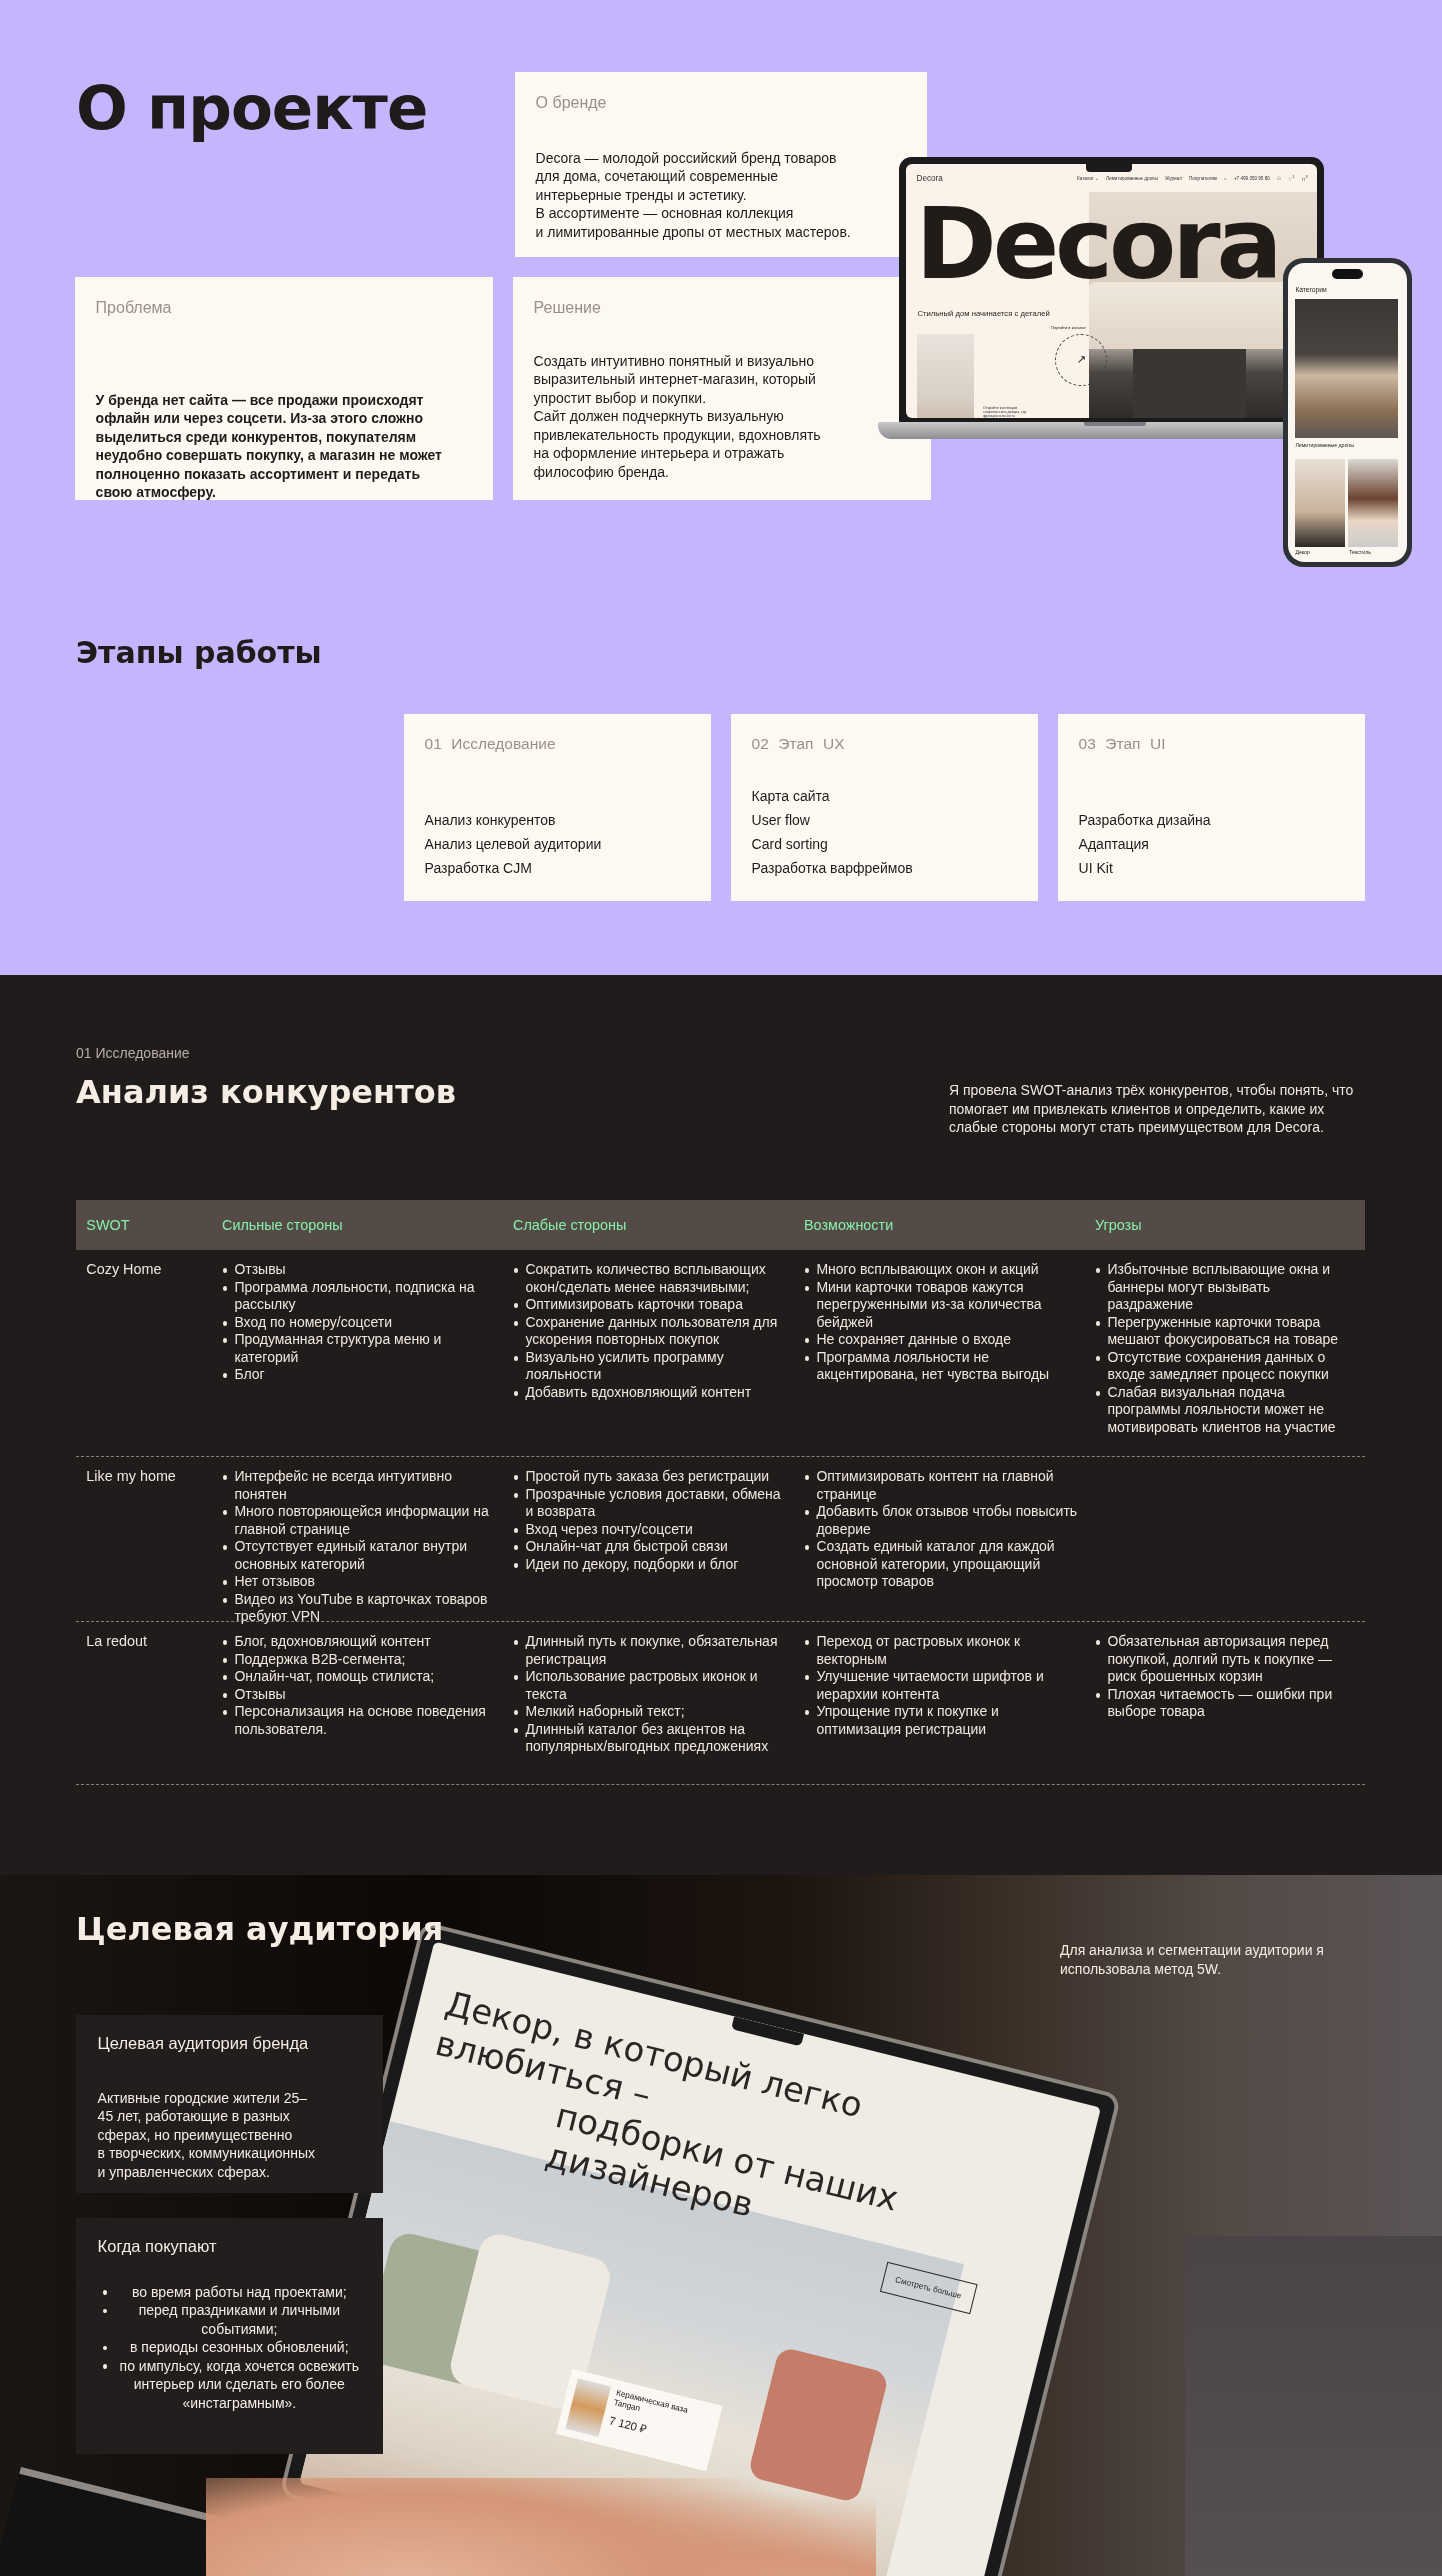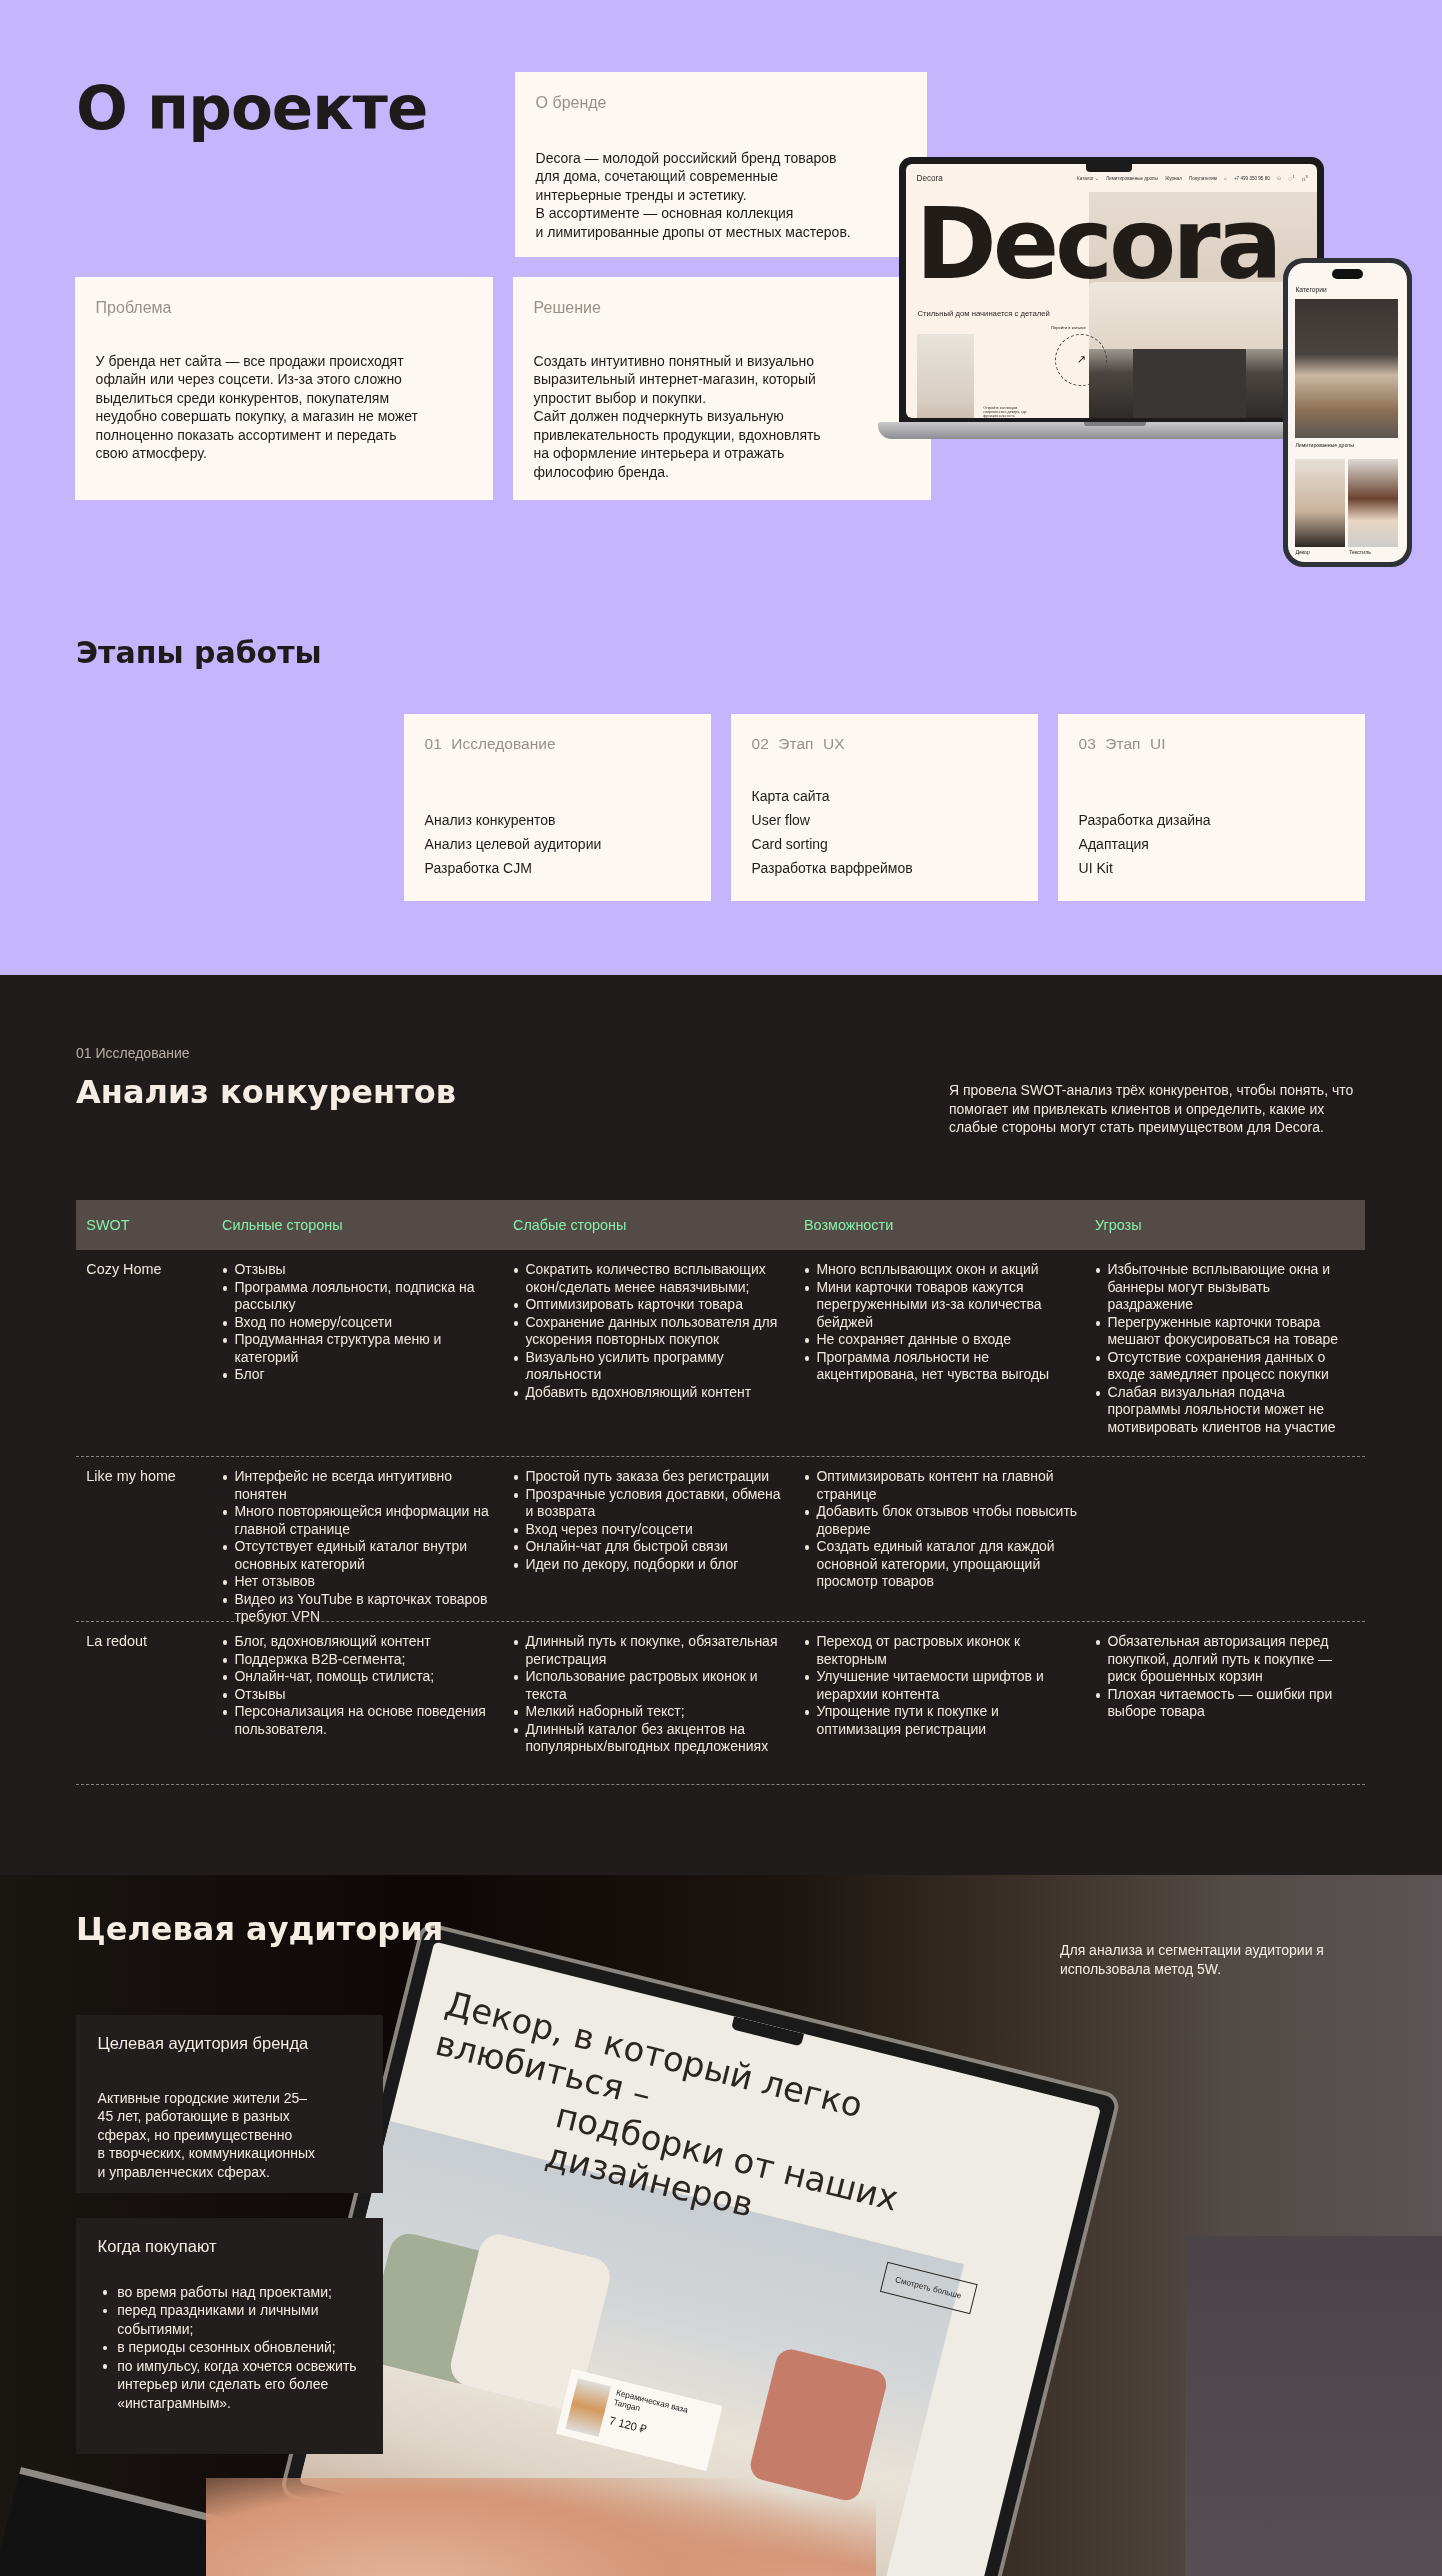--- a/index.html
+++ b/index.html
@@ -8,21 +8,21 @@
 
   
   .s-about { position: absolute; left: 0; top: 0; width: 1443px; height: 975px; background: #c4b5fd; }
   .h1 { position: absolute; left: 76px; top: 72px; font-size: 61px; font-weight: 700; letter-spacing: -1px; color: #1f1b1a; font-family: "DejaVu Sans", sans-serif; }
   .card { position: absolute; background: #fef8f2; padding: 21.6px 20.6px; }
   .card .ct { font-size: 16px; color: #9a908a; }
   .card .cb { font-size: 14px; line-height: 18.5px; color: #1f1b1a; white-space: pre-line; }
   .card-brand { left: 515px; top: 72px; width: 412px; height: 185px; }
   .card-brand .cb { margin-top: 37px; }
   .card-problem { left: 75px; top: 277px; width: 418px; height: 223px; }
-  .card-problem .cb { margin-top: 35px; }
+  .card-problem .cb { margin-top: 74px; font-weight: bold; }
   .card-solution { left: 513px; top: 277px; width: 418px; height: 223px; }
   .card-solution .cb { margin-top: 35px; }
 
   
   .laptop { position: absolute; left: 899px; top: 157px; width: 425px; height: 301px; }
   .lap-screen { position: absolute; left: 0; top: 0; width: 425px; height: 268px; background: #1b1b1b; border-radius: 12.4px 12.4px 3.1px 3.1px; padding: 7.2px; }
   .lap-inner { position: relative; width: 100%; height: 100%; background: #fbf3ea; border-radius: 6.2px; overflow: hidden; }
   .lap-notch { position: absolute; left: 180px; top: 0; width: 46px; height: 8.2px; background: #1b1b1b; border-radius: 0 0 4.1px 4.1px; z-index: 3; }
   .lap-nav { position: absolute; top: 9.3px; left: 10.3px; right: 9.3px; height: 10.3px; font-size: 4.6px; display: flex; align-items: center; gap: 7.2px; color: #333; }
   .lap-nav .logo { font-size: 8.2px; margin-right: auto; }
@@ -97,21 +97,21 @@
   .aud-card .pp { font-size: 11.3px; margin-top: 5.2px; color: #222; }
   .aud-keys { position: absolute; left: 20.6px; top: 592px; width: 773px; height: 206px; background: #121212; border-top: 7.2px solid #8f8a86; }
   .aud-hands { position: absolute; left: 206px; top: 603px; width: 670px; height: 268px; background: radial-gradient(ellipse at 30% 40%,#e5b49a 0%,#d49676 40%,rgba(0,0,0,0) 70%), radial-gradient(ellipse at 75% 55%,#e8b99d 0%,#d6987a 35%,rgba(0,0,0,0) 65%); }
   .aud-arm { position: absolute; left: 0; top: 685px; width: 309px; height: 185px; background: linear-gradient(135deg,#8f8c88,#b8b5b1 50%,#6e6b68); border-radius: 0 103px 0 0; }
   .h2a { position: absolute; left: 76px; top: 35px; font-size: 32px; color: #f5ede4; font-family: "DejaVu Sans", sans-serif; z-index: 5; }
   .aud-note { position: absolute; left: 1060px; top: 66px; width: 330px; font-size: 14px; line-height: 18.5px; color: #f5ede4; z-index: 5; }
   .aud-box { position: absolute; background: #221e1d; padding: 18.5px 21.6px; z-index: 5; color: #f5ede4; }
   .aud-box .bt { font-size: 16.5px; }
   .aud-box .bb { font-size: 14px; line-height: 18.5px; margin-top: 36px; white-space: pre-line; }
   .aud-box ul { list-style: none; margin-top: 27px; }
-  .aud-box li { position: relative; padding-left: 19.6px; font-size: 14px; line-height: 18.5px; }
+  .aud-box li { position: relative; padding-left: 19.6px; font-size: 14px; line-height: 18.5px; text-align: center; }
   .aud-box li::before { content: ""; position: absolute; left: 5.2px; top: 7.7px; width: 4.1px; height: 4.6px; background: #f5ede4; border-radius: 50%; }
   .box-1 { left: 76px; top: 140px; width: 307px; height: 178px; }
   .box-2 { left: 76px; top: 343px; width: 307px; height: 236px; }
 </style>
 </head>
 <body>
 
 <section class="s-about">
   <h1 class="h1">О проекте</h1>
 

